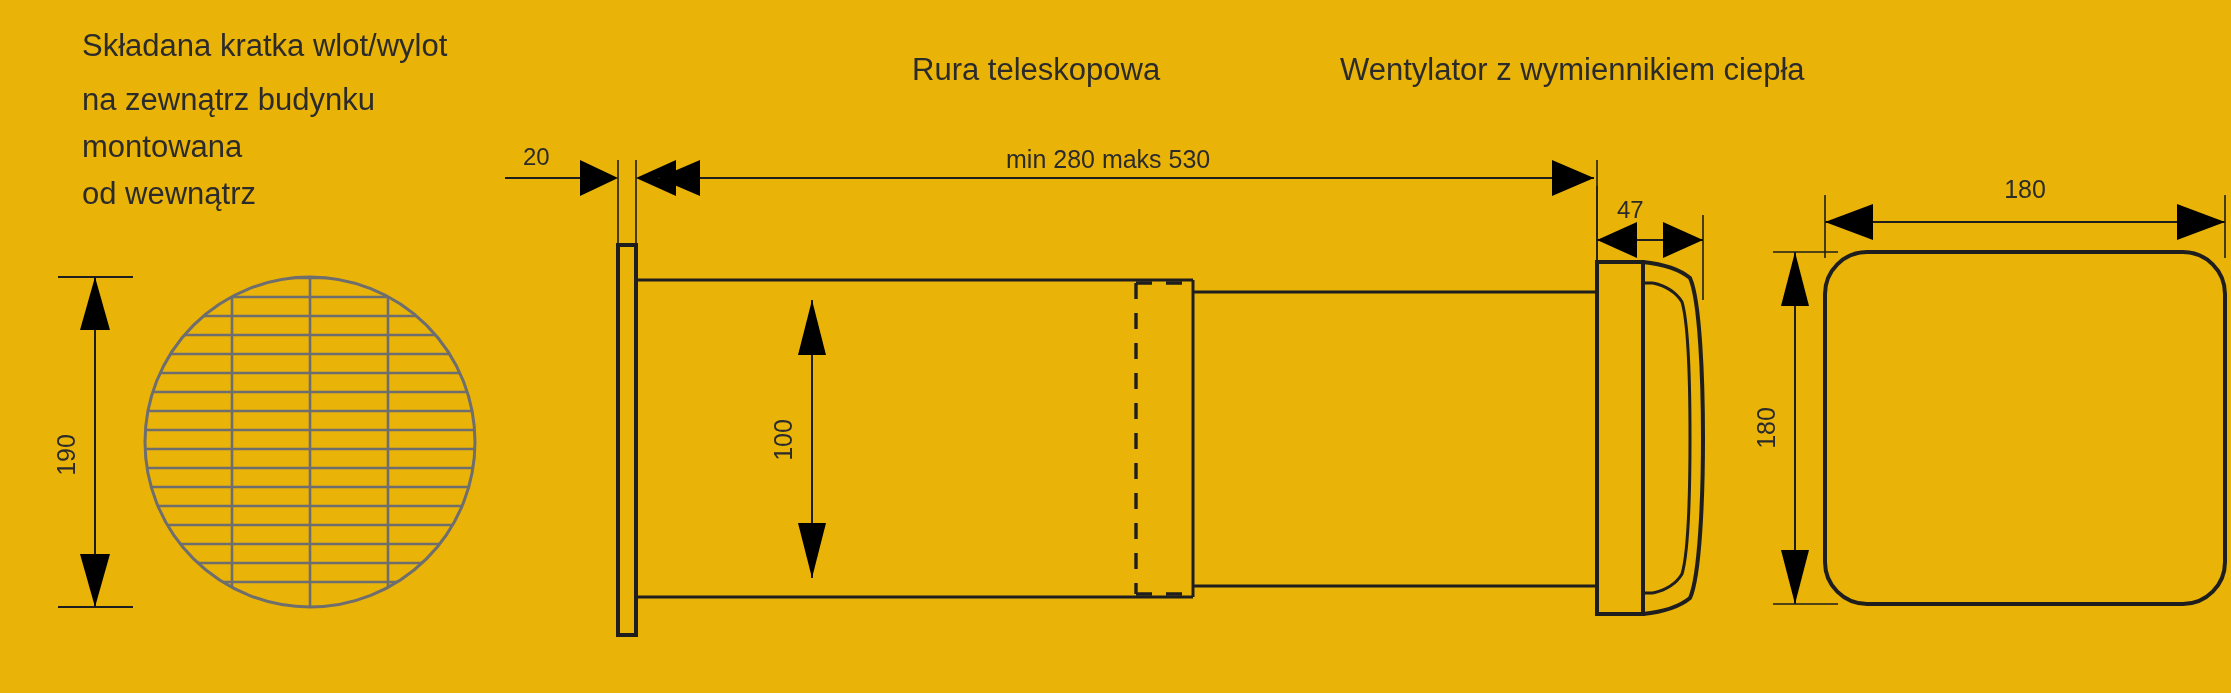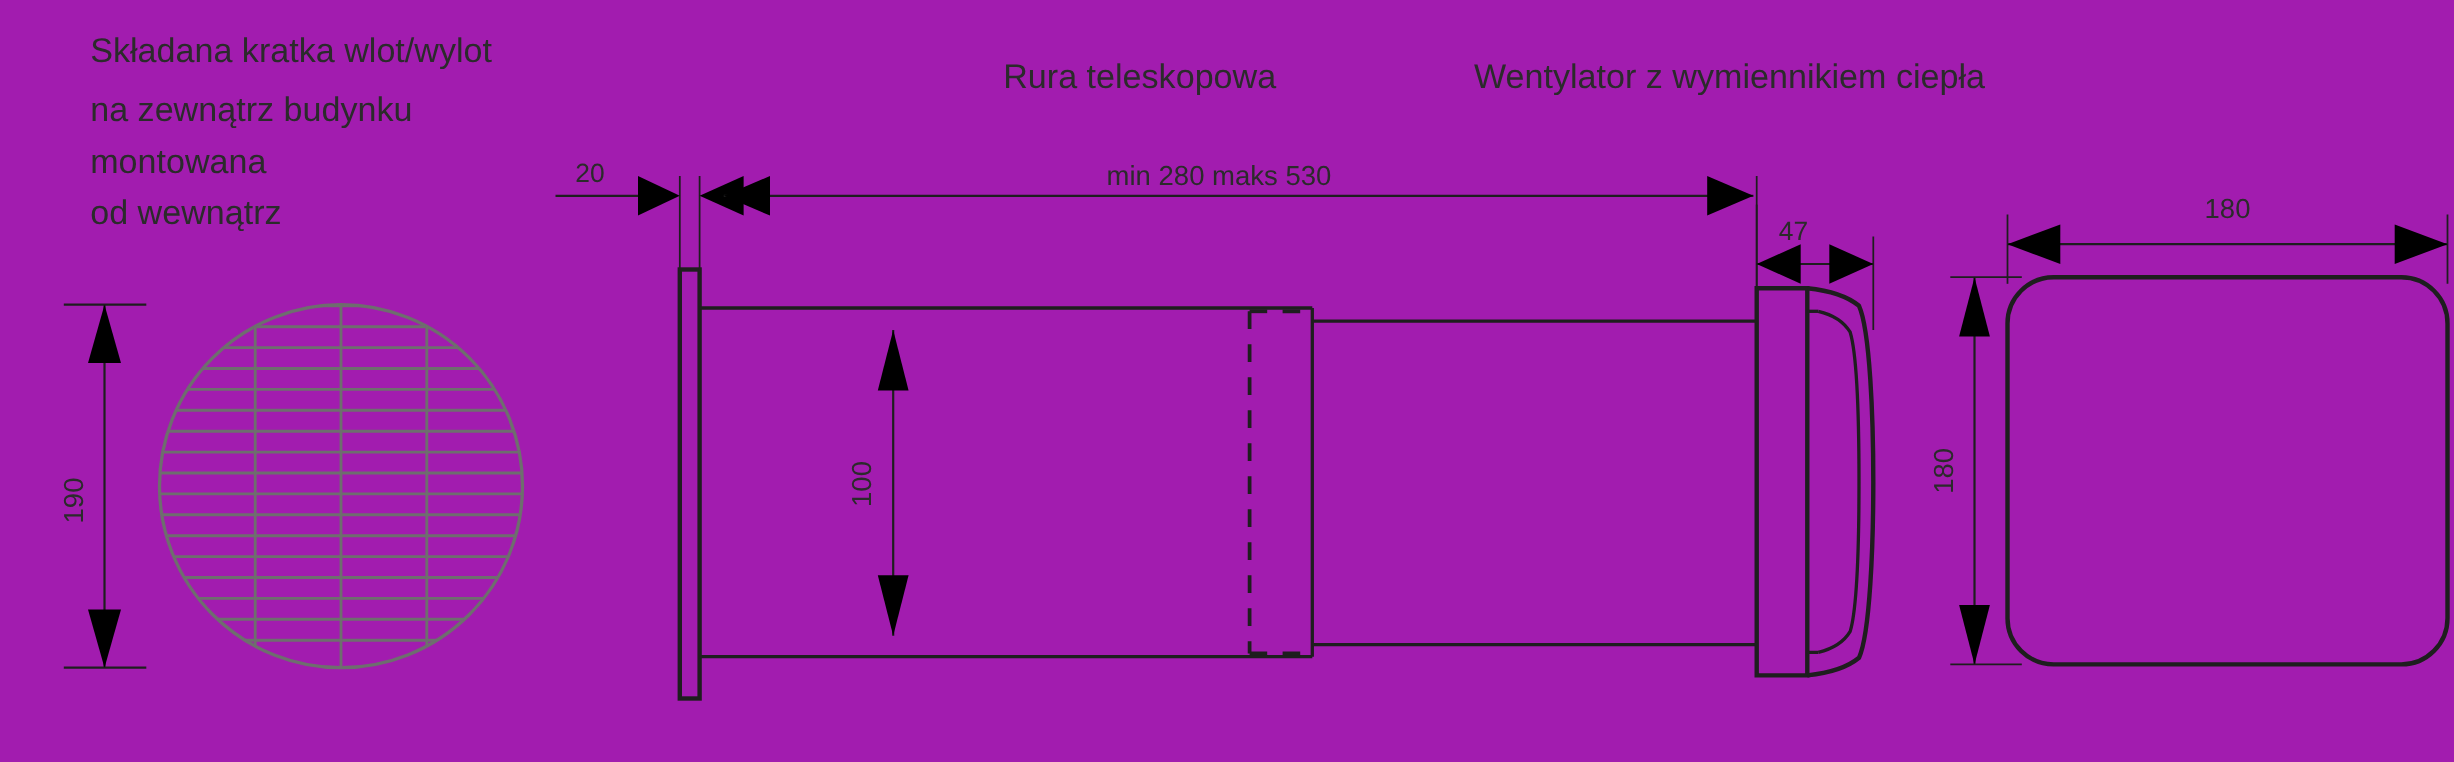--- a/index.html
+++ b/index.html
@@ -7,21 +7,21 @@
     padding: 0;
     background: #ffffff;
   }
   body {
     font-family: "Liberation Sans", sans-serif;
   }
   #stage {
     position: relative;
     width: 2231px;
     height: 693px;
-    background: #a21caf;
+    background: #eab308;
     overflow: hidden;
   }
   #stage svg {
     position: absolute;
     left: 0;
     top: 0;
   }
   text {
     font-family: "Liberation Sans", sans-serif;
     fill: #2b2b2b;

